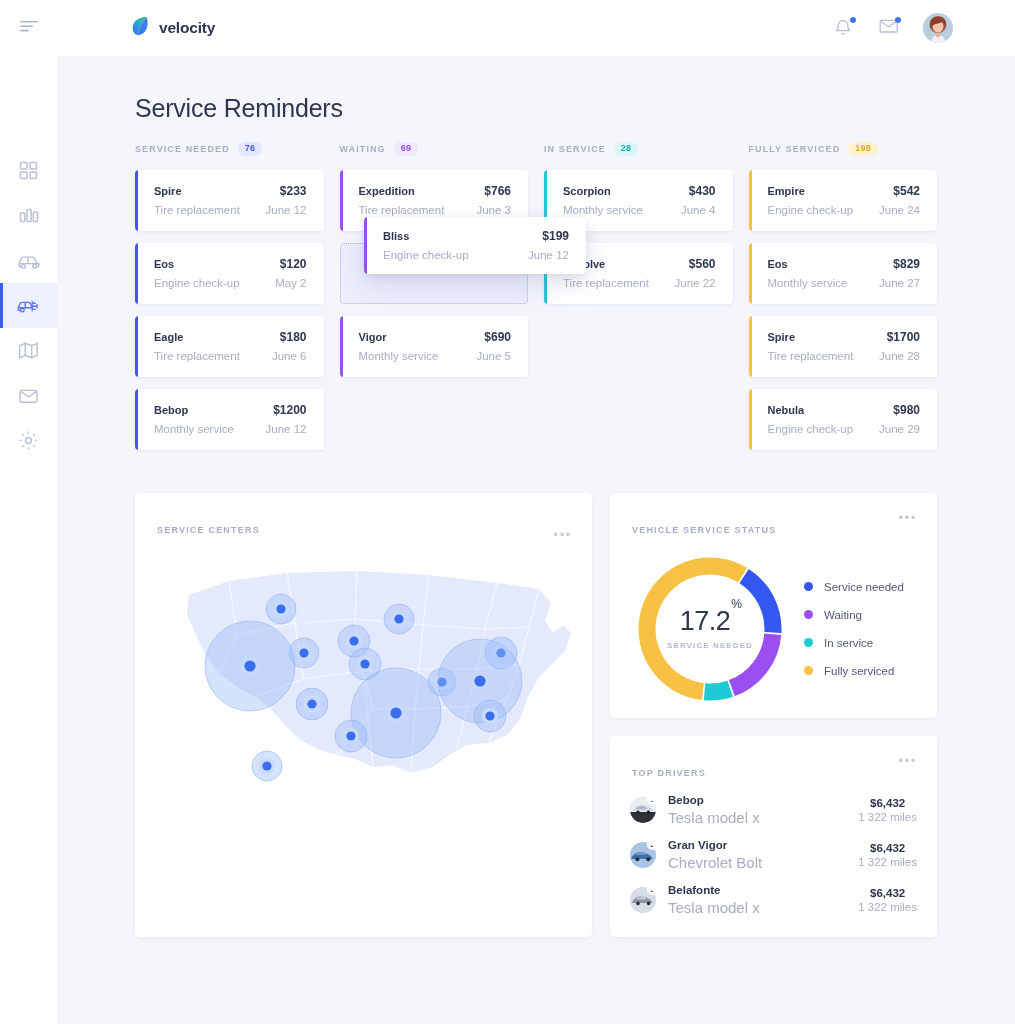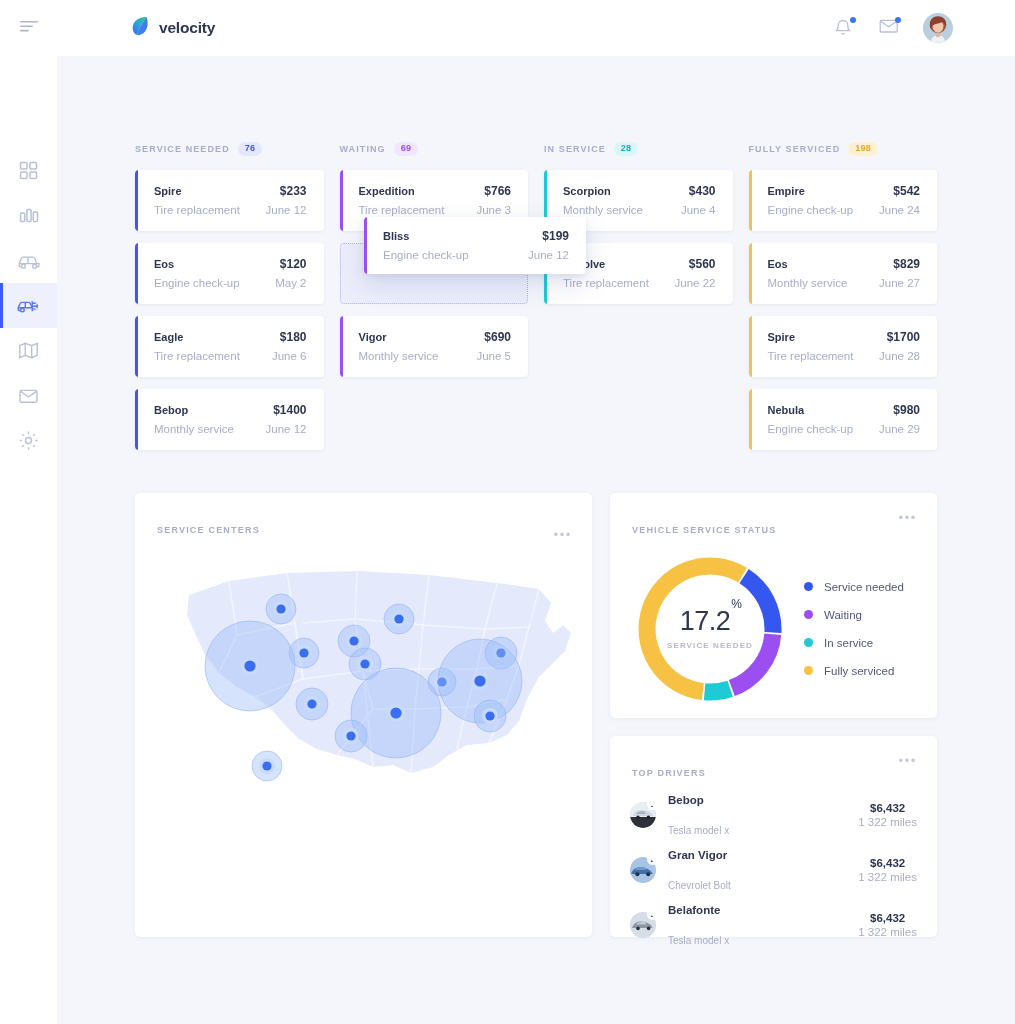--- a/index.html
+++ b/index.html
@@ -191,21 +191,21 @@
   }
   .rank {
     position: absolute; right: -2px; top: -3px;
     font-size: 7.5px; font-weight: bold; color: #2e3650;
     background: rgba(255,255,255,0.94); border-radius: 50%;
     width: 11px; height: 11px; display: flex; align-items: center; justify-content: center;
     z-index: 3;
   }
   .driver-text { margin-left: 12px; }
   .driver-name { font-size: 11.5px; font-weight: bold; color: #2e3650; }
-  .driver-model { font-size: 10px; color: #a7adc4; margin-top: 19px; }
+  .driver-model { font-size: 15px; color: #a7adc4; margin-top: 3px; }
   .driver-stats { margin-left: auto; text-align: center; }
   .driver-amount { font-size: 11.5px; font-weight: bold; color: #2e3650; }
   .driver-miles { font-size: 11.5px; color: #a7adc4; margin-top: 2px; }
 </style>
 </head>
 <body>
 
 <div class="app">
 
   <nav class="sidebar">
@@ -345,20 +345,21 @@
             <path d="M7.5 30c.8-5.4 3.5-8 7.5-8s6.7 2.6 7.5 8z" fill="#eef2f7"></path>
             <path d="M12.2 20.7h5.6c0 2.4-1.1 3.5-2.8 3.5s-2.8-1.1-2.8-3.5z" fill="#e8b49b"></path>
           </g>
         </svg>
       </div>
     </div>
   </header>
 
   <main class="content">
 
+    <h1 class="page-title">Service Reminders</h1>
 
     <section class="board" id="board">
   <div class="column">
     <div class="col-head">
       <span class="col-title">Service needed</span>
       <span class="col-badge" style="background:#e4e8fd;color:#4556f0">76</span>
     </div>
     <div class="cards">
     <div class="card" style="--a: #4556f0; box-shadow: rgba(90, 105, 160, 0.1) 0px 1px 3px;">
       <div class="card-row">
@@ -389,21 +390,21 @@
       </div>
       <div class="card-row second">
         <span class="card-sub">Tire replacement</span>
         <span class="card-date">June 6</span>
       </div>
     <span style="position: absolute; left: 0px; top: 0px; width: 3px; height: 100%; background: rgb(69, 86, 240);"></span>
             </div>
     <div class="card" style="--a: #4556f0; box-shadow: rgba(90, 105, 160, 0.1) 0px 1px 3px;">
       <div class="card-row">
         <span class="card-name">Bebop</span>
-        <span class="card-price">$1400</span>
+        <span class="card-price">$1200</span>
       </div>
       <div class="card-row second">
         <span class="card-sub">Monthly service</span>
         <span class="card-date">June 12</span>
       </div>
     <span style="position: absolute; left: 0px; top: 0px; width: 3px; height: 100%; background: rgb(69, 86, 240);"></span>
             </div>
           </div>
   </div>
   <div class="column">

